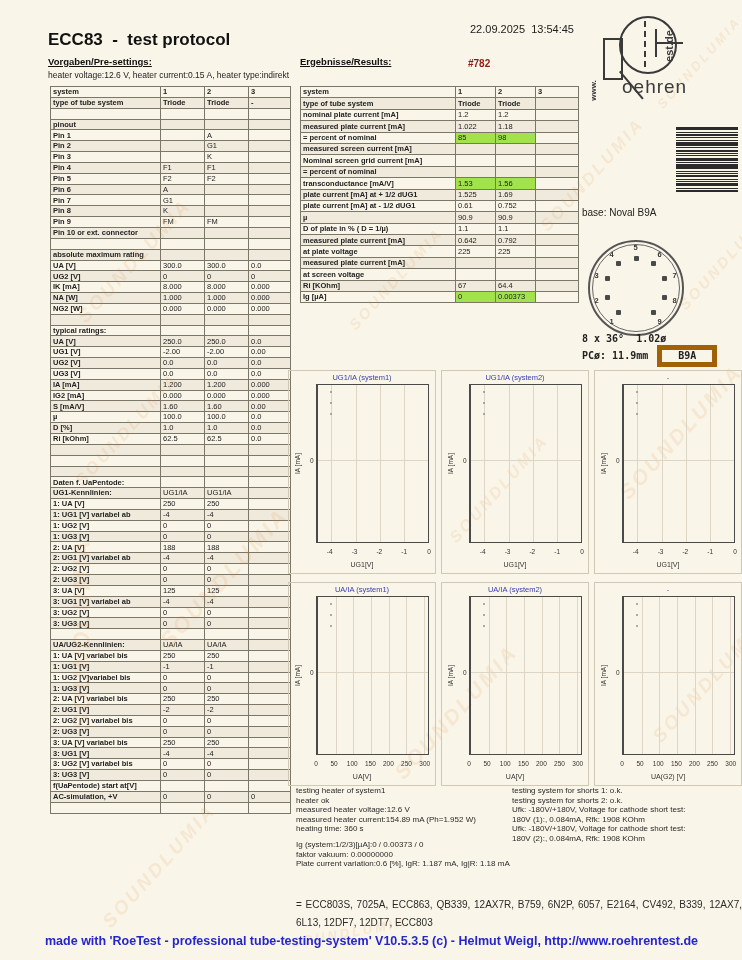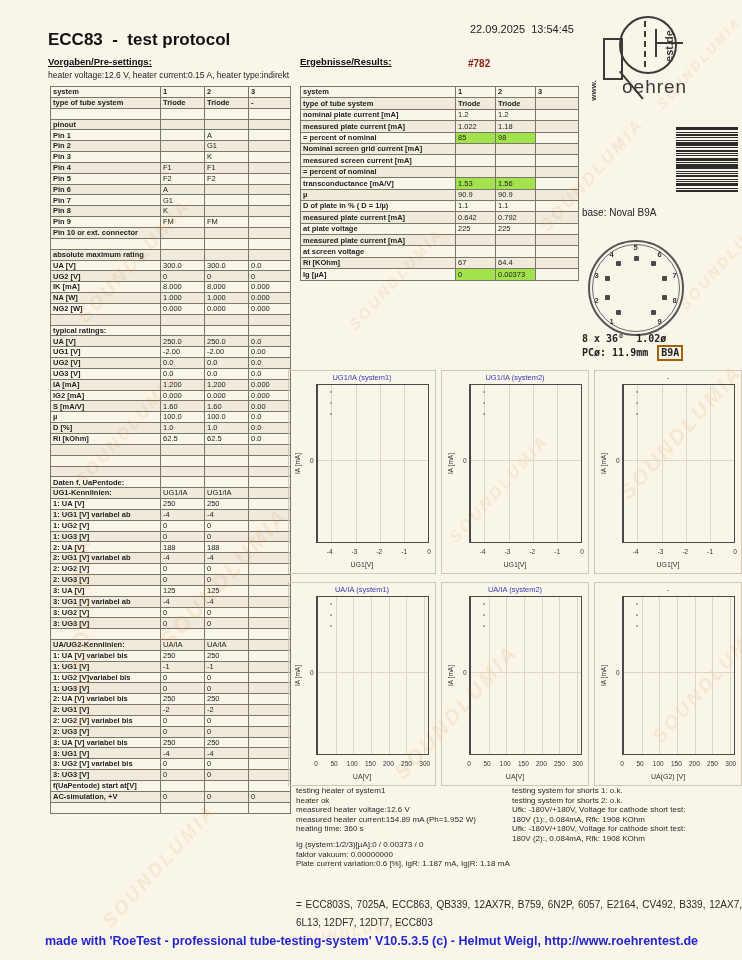--- a/index.html
+++ b/index.html
@@ -57,21 +57,21 @@
   #barcode div{position:absolute;left:0;right:0;background:#2b2b2b;}
 
   
   #base-label{left:582px;top:207px;font-size:10px;color:#222;}
   #socket{left:588px;top:240px;width:96px;height:96px;}
   .sock-outer{position:absolute;inset:0;border:2px solid #555;border-radius:50%;}
   .sock-inner{position:absolute;inset:4px;border:1px solid #666;border-radius:50%;}
   .pin-dot{position:absolute;width:5px;height:5px;background:#4a4a4a;border-radius:1px;}
   .pin-num{position:absolute;font-size:7.5px;font-weight:bold;color:#333;}
   #socket-dims{left:582px;top:333px;font-family:"DejaVu Sans Mono", monospace;font-size:10px;font-weight:bold;color:#222;line-height:12px;}
-  #socket-badge{display:inline-block;border:2px solid #a16207;padding:0 2px;margin-left:9px;font-weight:bold;}
+  #socket-badge{display:inline-block;border:5px solid #a16207;padding:0 16px;margin-left:9px;font-weight:bold;}
 
   
   #charts{left:288px;top:370px;width:454px;height:420px;display:grid;
     grid-template-columns:repeat(3,1fr);grid-template-rows:204px 204px;gap:8px 5px;z-index:1;}
   .chart{position:relative;border:1px solid #cfc8b4;}
   .chart-title{position:absolute;top:2px;left:0;right:0;text-align:center;font-size:7.5px;color:#3b3bb2;}
   .plot{position:absolute;left:27px;top:13px;right:6px;bottom:30px;border:1px solid #4a4a4a;border-left-width:2px;}
   .grid-v{position:absolute;top:0;bottom:0;width:1px;background:#ddd6c4;}
   .grid-h{position:absolute;left:0;right:0;top:48%;height:1px;background:#ddd6c4;}
   .y0{position:absolute;left:-8px;top:48%;transform:translateY(-50%);font-size:6.5px;color:#333;}
@@ -546,41 +546,53 @@
         <td>1.18</td>
         <td></td>
       </tr>
       <tr>
         <td class="lbl">= percent of nominal</td>
         <td class="hl">85</td>
         <td class="hl">98</td>
         <td></td>
       </tr>
       <tr>
+        <td class="lbl">measured screen current [mA]</td>
+        <td></td>
+        <td></td>
+        <td></td>
+      </tr>
+      <tr>
         <td class="lbl">Nominal screen grid current [mA]</td>
-        <td></td>
-        <td></td>
-        <td></td>
-      </tr>
-      <tr>
-        <td class="lbl">measured screen current [mA]</td>
         <td></td>
         <td></td>
         <td></td>
       </tr>
       <tr>
         <td class="lbl">= percent of nominal</td>
         <td></td>
         <td></td>
         <td></td>
       </tr>
       <tr>
         <td class="lbl">transconductance [mA/V]</td>
         <td class="hl">1.53</td>
         <td class="hl">1.56</td>
+        <td></td>
+      </tr>
+      <tr>
+        <td class="lbl">plate current [mA] at + 1/2 dUG1</td>
+        <td>1.525</td>
+        <td>1.69</td>
+        <td></td>
+      </tr>
+      <tr>
+        <td class="lbl">plate current [mA] at - 1/2 dUG1</td>
+        <td>0.61</td>
+        <td>0.752</td>
         <td></td>
       </tr>
       <tr>
         <td class="lbl">µ</td>
         <td>90.9</td>
         <td>90.9</td>
         <td></td>
       </tr>
       <tr>
         <td class="lbl">D of plate in % ( D = 1/µ)</td>

